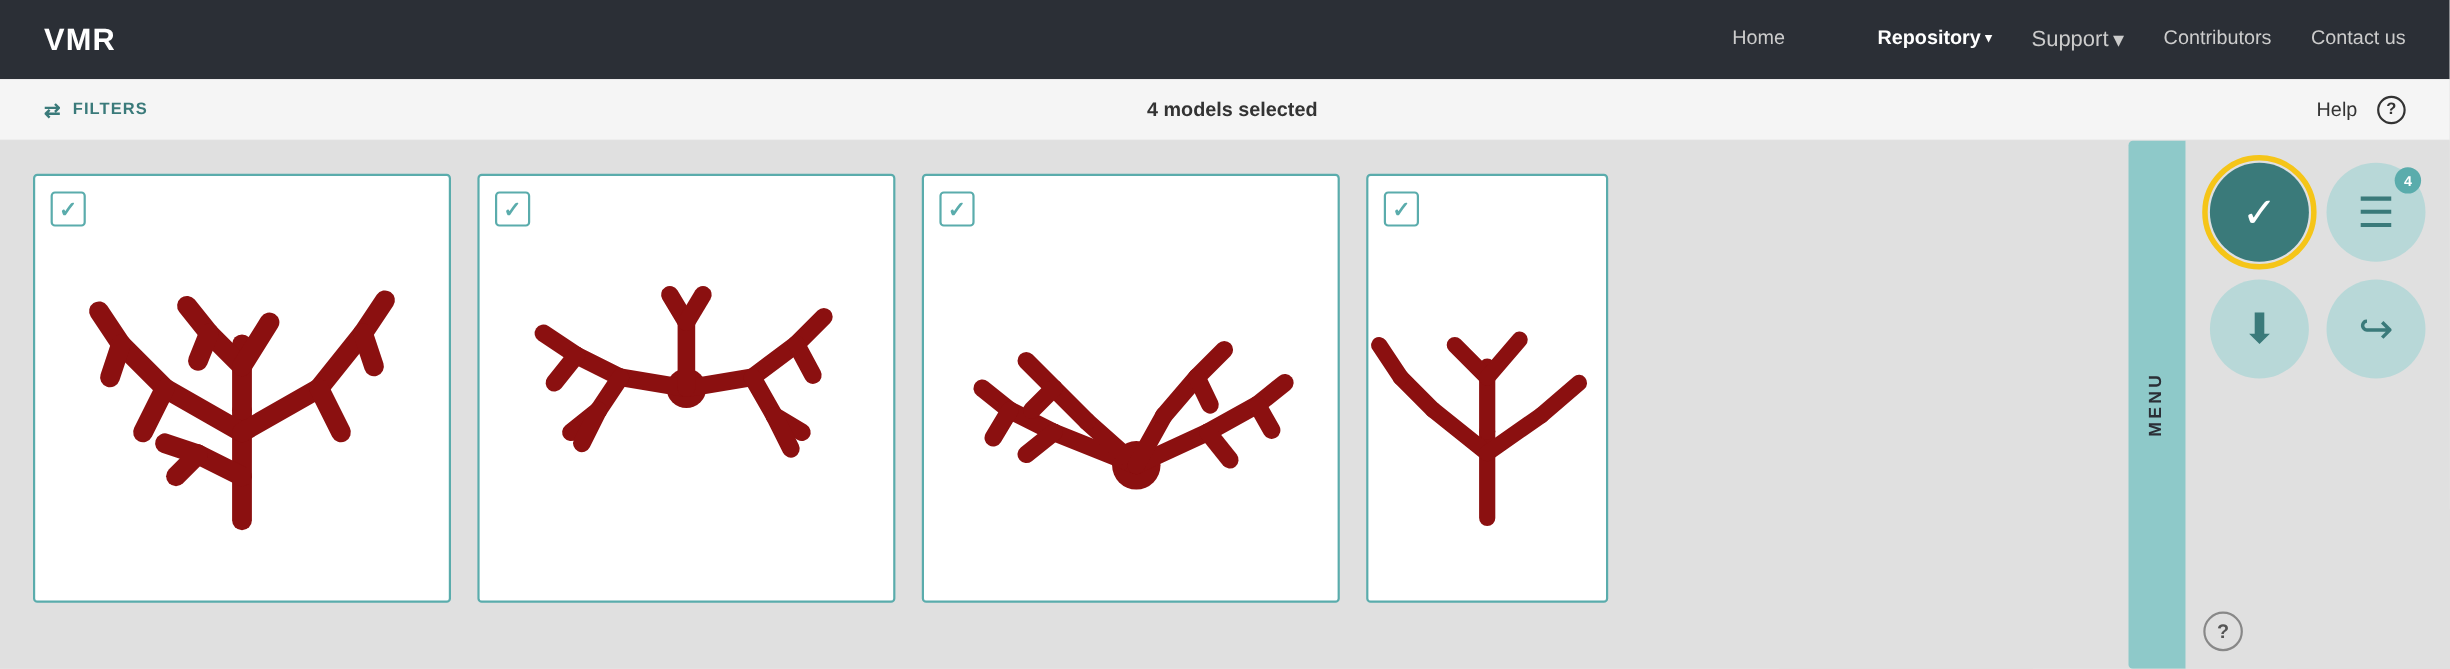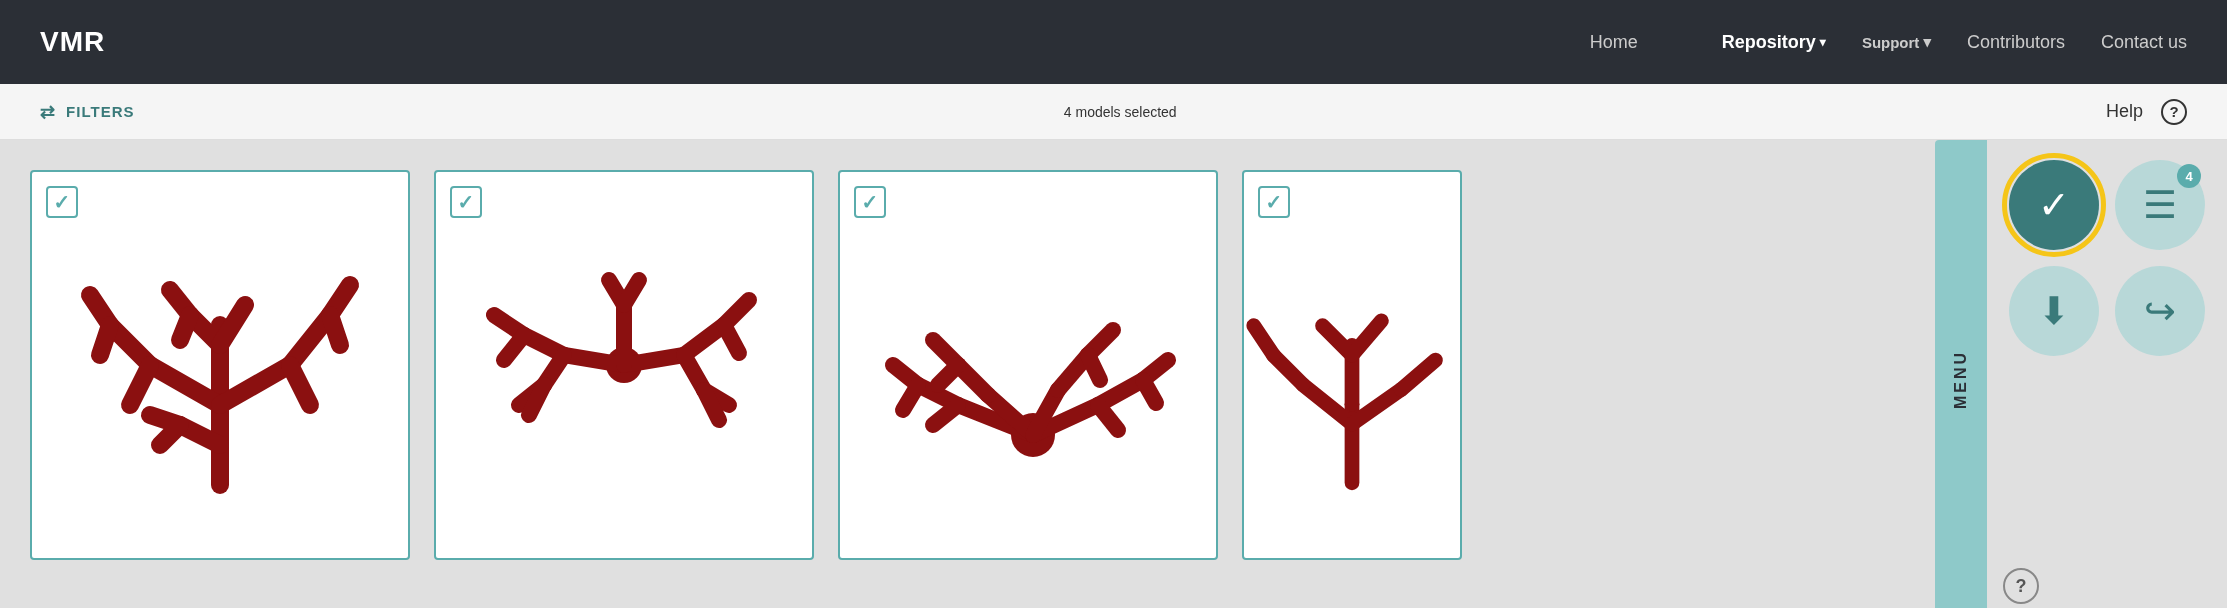--- a/index.html
+++ b/index.html
@@ -1,35 +1,35 @@
 <!DOCTYPE html>
 <html><head>
   <meta charset="utf-8">
   <style>
     * { box-sizing: border-box; margin: 0; padding: 0; }
     body { font-family: 'Segoe UI', Arial, sans-serif; background: #e8e8e8; width: 2227px; min-height: 608px; overflow-x: hidden; }
 
     
     .navbar {
       background: #2b2f36;
-      height: 84px;
+      height: 72px;
       display: flex;
       align-items: center;
       padding: 0 40px;
       justify-content: space-between;
     }
     .navbar-brand {
       color: #fff;
       font-weight: 900;
       font-size: 28px;
       letter-spacing: 1px;
     }
     .navbar-links {
       display: flex;
-      align-items: center;
+      align-items: flex-start;
       gap: 36px;
     }
     .navbar-links a {
       color: #ccc;
       text-decoration: none;
       font-size: 18px;
     }
     .navbar-links .dropdown-label {
       color: #fff;
       font-weight: 700;
@@ -38,26 +38,25 @@
       align-items: center;
       gap: 4px;
       cursor: pointer;
       margin-left: 48px;
     }
     .navbar-links .dropdown-label .arrow {
       font-size: 12px;
     }
     .navbar-links .support-label {
       color: #ccc;
-      font-size: 15px;
+      font-size: 20px;
       display: flex;
       align-items: center;
       gap: 4px;
       cursor: pointer;
-      font-weight: bold;
     }
 
     
     .subbar {
       background: #f5f5f5;
       height: 56px;
       display: flex;
       align-items: center;
       padding: 0 40px;
       justify-content: space-between;
@@ -70,23 +69,23 @@
       font-weight: 700;
       font-size: 15px;
       color: #3a7a7a;
       letter-spacing: 1px;
     }
     .filters-icon {
       font-size: 18px;
       color: #3a7a7a;
     }
     .models-selected {
-      font-size: 14px;
+      font-size: 18px;
       color: #333;
-      font-weight: 400;
+      font-weight: 700;
     }
     .help-btn {
       display: flex;
       align-items: center;
       gap: 18px;
       font-size: 18px;
       color: #333;
       cursor: pointer;
     }
     .help-circle {

